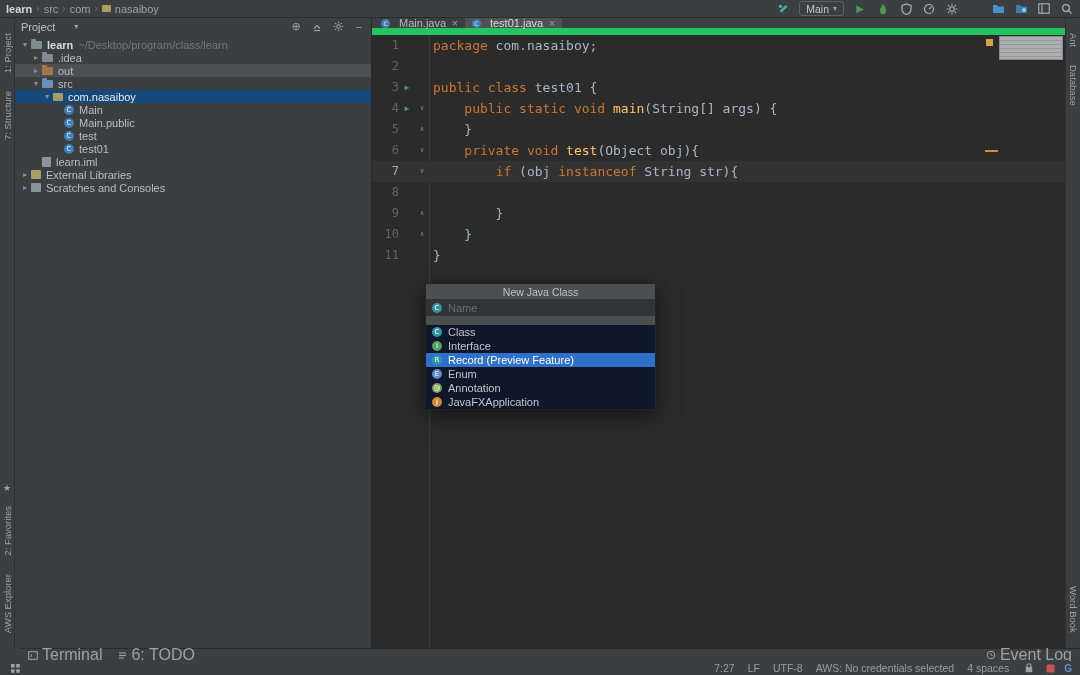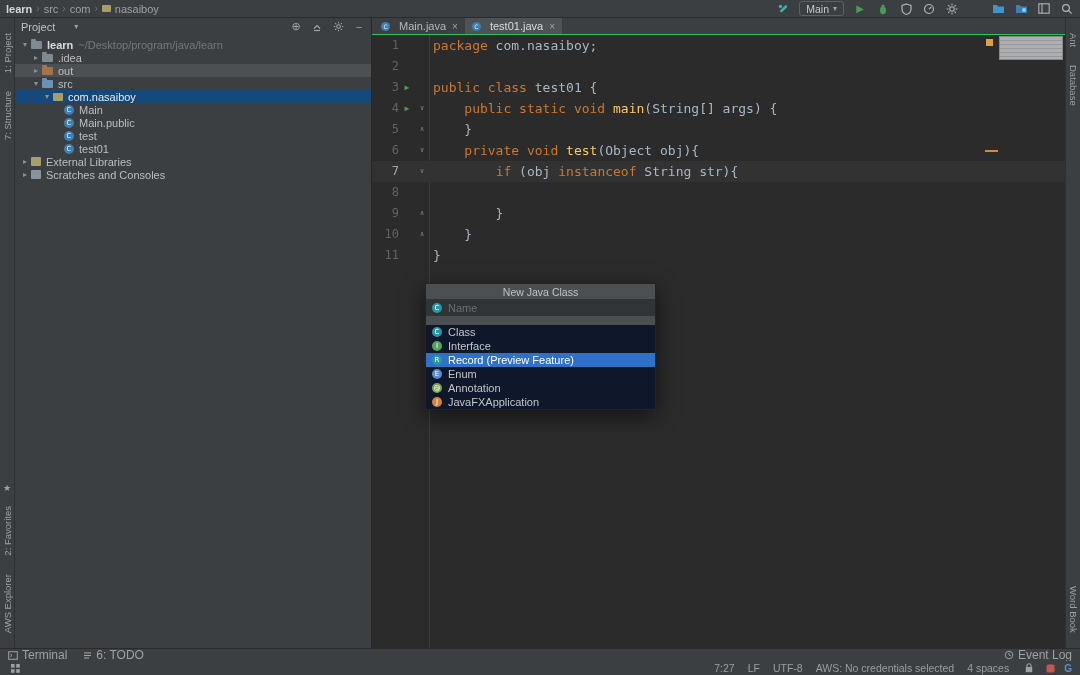--- a/index.html
+++ b/index.html
@@ -57,21 +57,21 @@
     line-height:10px;text-align:center;font-family:"DejaVu Sans",sans-serif;}
   .i-file{width:9px;height:10px;background:#8a949c;border-radius:1px;}
   .i-library{width:10px;height:9px;background:#a79e68;border-radius:1px;}
   .i-scratch{width:10px;height:9px;background:#8a949c;border-radius:1px;}
   .tlabel.bold{font-weight:bold;color:#d9dadb;}
   .tsuffix{color:#747678;margin-left:5px;}
 
   
   .editor-col{flex:1;display:flex;flex-direction:column;min-width:0;background:#2b2b2b;position:relative;}
   .tabbar{height:17px;flex:0 0 auto;background:#3c3f41;display:flex;align-items:stretch;
-    border-bottom:1px solid #22c55e;padding-left:2px;}
+    border-bottom:7px solid #22c55e;padding-left:2px;}
   .tab{display:flex;align-items:center;gap:4px;padding:0 7px;font-size:11px;color:#b6b8ba;cursor:default;}
   .tab.active{background:#4e5254;color:#dadcde;}
   .tab .i-class{width:9px;height:9px;line-height:9px;font-size:6px;}
   .tab .close{color:#9ea1a3;font-size:10px;margin-left:2px;}
   .editor-code{flex:1;position:relative;font-family:"DejaVu Sans Mono",monospace;font-size:13px;overflow:hidden;}
   .gutter-sep{position:absolute;left:57px;top:0;bottom:0;width:1px;background:#3a3d3f;}
   .eline{height:21px;line-height:21px;display:flex;white-space:pre;position:relative;}
   .eline.current{background:#323232;}
   .gnum{width:27px;flex:0 0 auto;text-align:right;color:#606366;font-size:12px;}
   .gnum.gcur{color:#a9a9a9;}
@@ -101,21 +101,21 @@
     color:#fff;font-family:"DejaVu Sans",sans-serif;}
   .k-class{background:#2f95a0;}
   .k-interface{background:#53a35a;}
   .k-record{background:#2f95a0;}
   .k-enum{background:#5f8ac7;}
   .k-annotation{background:#7d9f53;}
   .k-javafx{background:#d08434;}
 
   
   .bottom-stripe{height:13px;flex:0 0 auto;background:#3c3f41;border-top:1px solid #2b2b2b;
-    display:flex;align-items:center;justify-content:space-between;padding:0 8px;font-size:12px;color:#9ea1a3;}
+    display:flex;align-items:center;justify-content:space-between;padding:0 8px;font-size:16px;color:#9ea1a3;margin-left:20px;}
   .bs-left,.bs-right{display:flex;align-items:center;gap:16px;}
   .bs-item{display:flex;align-items:center;gap:4px;cursor:default;}
   .statusbar{height:14px;flex:0 0 auto;background:#3c3f41;display:flex;align-items:flex-start;
     padding:0 8px;font-size:10.5px;color:#9b9ea1;}
   .sb-right{margin-left:auto;display:flex;align-items:center;gap:13px;white-space:nowrap;}
   .sb-icons{display:flex;align-items:center;gap:7px;}
   .sb-g{font-weight:bold;color:#5a93d2;font-size:10px;}
 </style>
 </head>
 <body>
@@ -246,21 +246,21 @@
               </svg>
           </span>
           <span class="tb-icon">−</span>
         </span>
       </div>
       <div class="tree" id="project-tree">
           <div class="tree-row" style="padding-left: 4px;">
             <span class="arrow">▾</span>
             <span class="ticon i-folder"></span>
             <span class="tlabel bold">learn</span>
-            <span class="tsuffix">~/Desktop/program/java/learn</span>
+            <span class="tsuffix">~/Desktop/program/class/learn</span>
           </div>
           <div class="tree-row" style="padding-left: 15px;">
             <span class="arrow">▸</span>
             <span class="ticon i-folder"></span>
             <span class="tlabel">.idea</span>
           </div>
           <div class="tree-row hover" style="padding-left: 15px;">
             <span class="arrow">▸</span>
             <span class="ticon i-folder-excluded"></span>
             <span class="tlabel">out</span>
@@ -287,20 +287,25 @@
           </div>
           <div class="tree-row" style="padding-left: 37px;">
             <span class="arrow"></span>
             <span class="ticon i-class">C</span>
             <span class="tlabel">test</span>
           </div>
           <div class="tree-row" style="padding-left: 37px;">
             <span class="arrow"></span>
             <span class="ticon i-class">C</span>
             <span class="tlabel">test01</span>
+          </div>
+          <div class="tree-row" style="padding-left: 15px;">
+            <span class="arrow"></span>
+            <span class="ticon i-file"></span>
+            <span class="tlabel">learn.iml</span>
           </div>
           <div class="tree-row" style="padding-left: 4px;">
             <span class="arrow">▸</span>
             <span class="ticon i-library"></span>
             <span class="tlabel">External Libraries</span>
           </div>
           <div class="tree-row" style="padding-left: 4px;">
             <span class="arrow">▸</span>
             <span class="ticon i-scratch"></span>
             <span class="tlabel">Scratches and Consoles</span>

